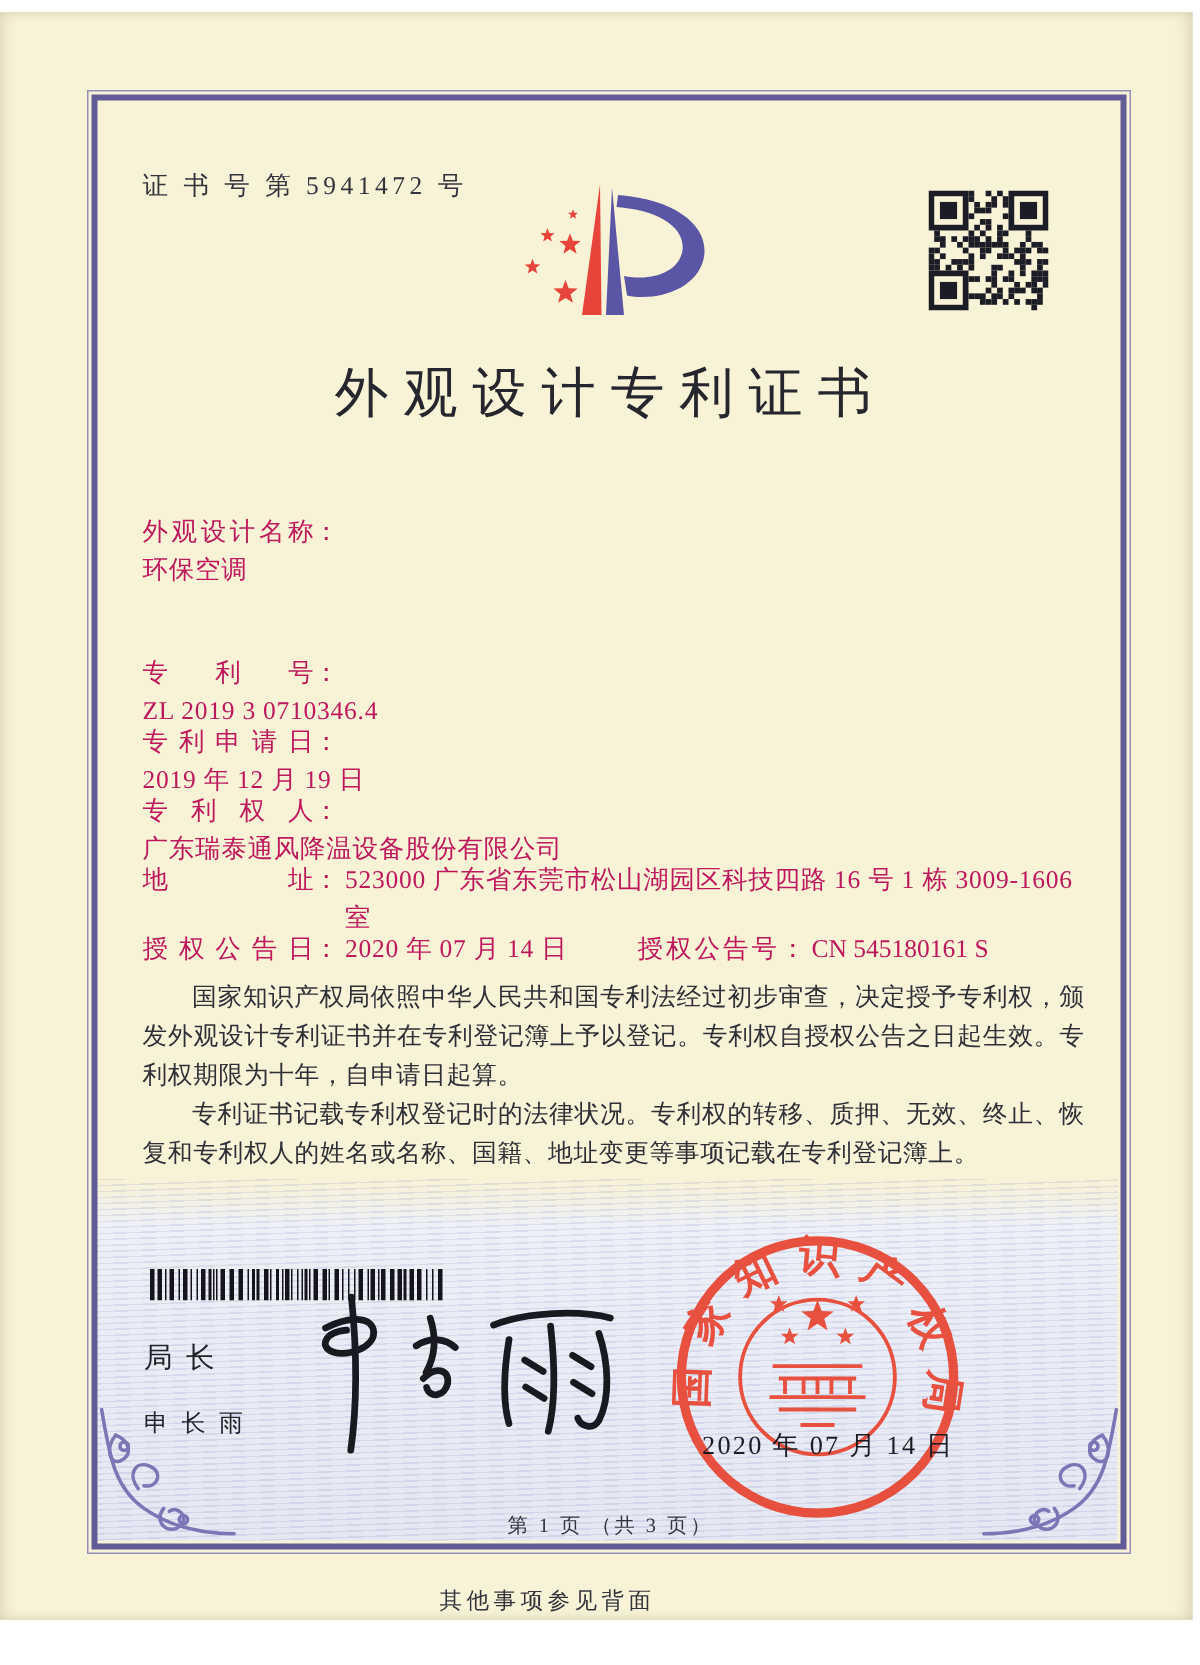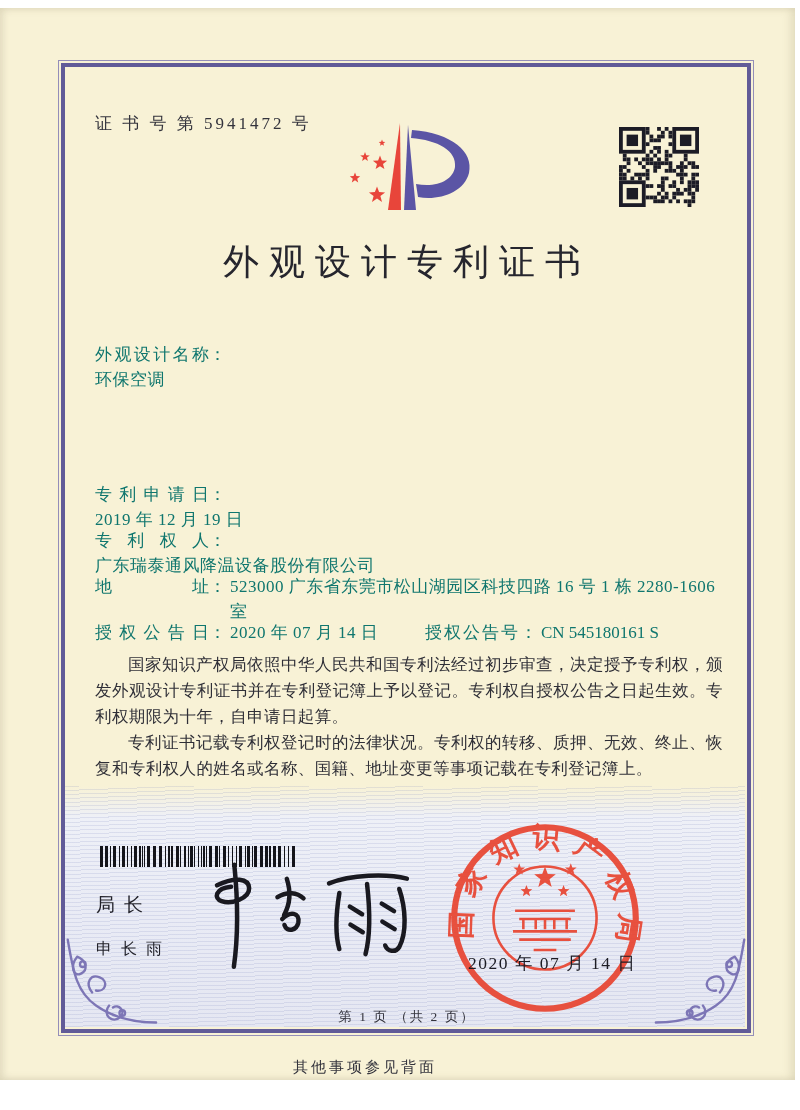--- a/index.html
+++ b/index.html
@@ -11,21 +11,21 @@
      background:
        repeating-linear-gradient(178deg, rgba(125,135,190,0.18) 0 1px, rgba(255,255,255,0) 1px 4px),
        linear-gradient(180deg,#f8f2d6 0%, #eef0f7 13%, #e9ebf5 55%, #e5e7f2 100%);}
   .frame{position:absolute;left:58px;top:60px;width:694px;height:974px;border:1px solid #948eb9;}
   .frame-inner{position:absolute;left:2px;top:2px;right:2px;bottom:2px;border:4px solid #615b98;}
   .cert-no{position:absolute;left:95px;top:112px;font-size:17px;letter-spacing:3px;color:#33333c;}
   .logo{position:absolute;left:330px;top:100px;width:165px;height:135px;}
   .qr{position:absolute;left:619px;top:127px;width:80px;height:80px;}
   .title{position:absolute;left:60px;top:238px;width:694px;text-align:center;
          font-size:36px;font-weight:400;letter-spacing:10px;color:#26262e;}
-  .row{position:absolute;left:95px;width:632px;font-size:17px;line-height:25px;color:#0f766e;}
+  .row{position:absolute;left:95px;width:632px;font-size:17px;line-height:25px;color:#be185d;}
   .lbl{display:inline-block;width:114px;text-align:justify;text-align-last:justify;vertical-align:top;}
   .colon{display:inline-block;vertical-align:top;margin-right:4px;}
   .val{display:inline-block;width:498px;vertical-align:top;letter-spacing:.5px;}
   .pair2{position:absolute;left:330px;top:0;white-space:nowrap;}
   .pair2 .lbl2{letter-spacing:2px;}
   .paras{position:absolute;left:95px;top:652px;width:628px;font-size:16.5px;line-height:26px;
          color:#2f2f37;text-align:justify;letter-spacing:.4px;}
   .paras p{margin:0;text-indent:2em;}
   .barcode{position:absolute;left:100px;top:846px;width:197px;height:21px;}
   .chief-title{position:absolute;left:96px;top:892px;font-family:"Liberation Sans","DejaVu Sans",sans-serif;
@@ -208,28 +208,31 @@
       <rect x="0" y="56" width="28" height="28" fill="#1c1c26"></rect>
       <rect x="4" y="60" width="20" height="20" fill="#f8f2d6"></rect>
       <rect x="8" y="64" width="12" height="12" fill="#1c1c26"></rect>
     </svg>
 
   <div class="title">外观设计专利证书</div>
 
   <div class="row" style="top:342px">
     <span class="lbl">外观设计名称</span><span class="colon">：</span><span class="val">环保空调</span>
   </div>
+  <div class="row" style="top:436px">
+    <span class="lbl">专利号</span><span class="colon">：</span><span class="val">ZL 2019 3 0710346.4</span>
+  </div>
   <div class="row" style="top:482px">
     <span class="lbl">专利申请日</span><span class="colon">：</span><span class="val">2019 年 12 月 19 日</span>
   </div>
   <div class="row" style="top:528px">
     <span class="lbl">专利权人</span><span class="colon">：</span><span class="val">广东瑞泰通风降温设备股份有限公司</span>
   </div>
   <div class="row" style="top:574px">
-    <span class="lbl">地址</span><span class="colon">：</span><span class="val" style="width:492px">523000 广东省东莞市松山湖园区科技四路 16 号 1 栋 2280-1606 室</span>
+    <span class="lbl">地址</span><span class="colon">：</span><span class="val" style="width:492px">523000 广东省东莞市松山湖园区科技四路 16 号 1 栋 3009-1606 室</span>
   </div>
   <div class="row" style="top:620px">
     <span class="lbl">授权公告日</span><span class="colon">：</span><span class="val" style="width:190px">2020 年 07 月 14 日</span>
     <span class="pair2">
       <span class="lbl2">授权公告号</span><span class="colon">：</span><span>CN 545180161 S</span>
     </span>
   </div>
 
   <div class="paras">
     <p>国家知识产权局依照中华人民共和国专利法经过初步审查，决定授予专利权，颁发外观设计专利证书并在专利登记簿上予以登记。专利权自授权公告之日起生效。专利权期限为十年，自申请日起算。</p>
@@ -321,21 +324,21 @@
         <polygon points="95.0,45.0 97.7,52.3 105.5,52.6 99.4,57.4 101.5,64.9 95.0,60.6 88.5,64.9 90.6,57.4 84.5,52.6 92.3,52.3"></polygon>
         <polygon points="70.0,42.0 71.5,46.0 75.7,46.1 72.4,48.8 73.5,52.9 70.0,50.5 66.5,52.9 67.6,48.8 64.3,46.1 68.5,46.0"></polygon>
         <polygon points="120.0,42.0 121.5,46.0 125.7,46.1 122.4,48.8 123.5,52.9 120.0,50.5 116.5,52.9 117.6,48.8 114.3,46.1 118.5,46.0"></polygon>
         <polygon points="77.0,63.0 78.5,67.0 82.7,67.1 79.4,69.8 80.5,73.9 77.0,71.5 73.5,73.9 74.6,69.8 71.3,67.1 75.5,67.0"></polygon>
         <polygon points="113.0,63.0 114.5,67.0 118.7,67.1 115.4,69.8 116.5,73.9 113.0,71.5 109.5,73.9 110.6,69.8 107.3,67.1 111.5,67.0"></polygon>
       </g>
   </svg>
 
   <div class="seal-date">2020 年 07 月 14 日</div>
 
-  <div class="page-info">第 1 页 （共 2 页）</div>
+  <div class="page-info">第 1 页 （共 3 页）</div>
   <div class="back-note">其他事项参见背面</div>
 
   <svg class="flourish fl-left" viewBox="0 0 100 100">
     <g stroke="#7d76b6" fill="none" stroke-width="2.5" stroke-linecap="round">
       <path d="M4,4 C10,40 14,60 34,74 C54,88 78,92 98,92"></path>
       <path d="M30,60 C22,50 28,40 38,44 C48,48 44,60 34,58"></path>
       <path d="M48,74 C40,84 52,94 60,86 C66,80 58,72 52,76"></path>
       <path d="M14,22 C24,26 26,36 18,40 C10,44 6,32 14,22"></path>
       <circle cx="20" cy="30" r="3"></circle>
         <circle cx="62" cy="82" r="3"></circle>

